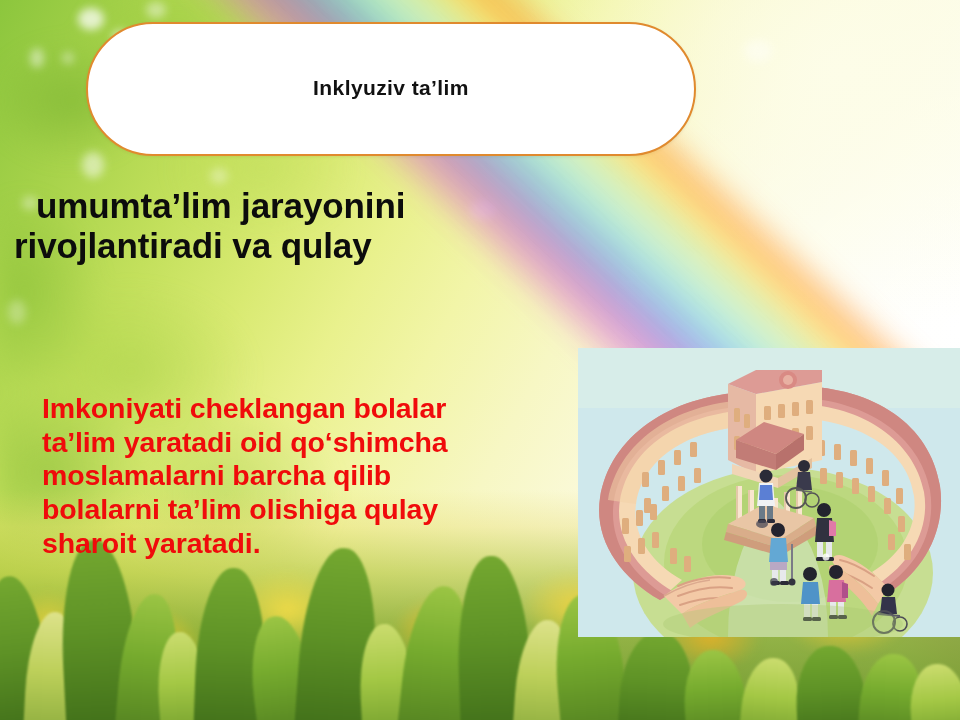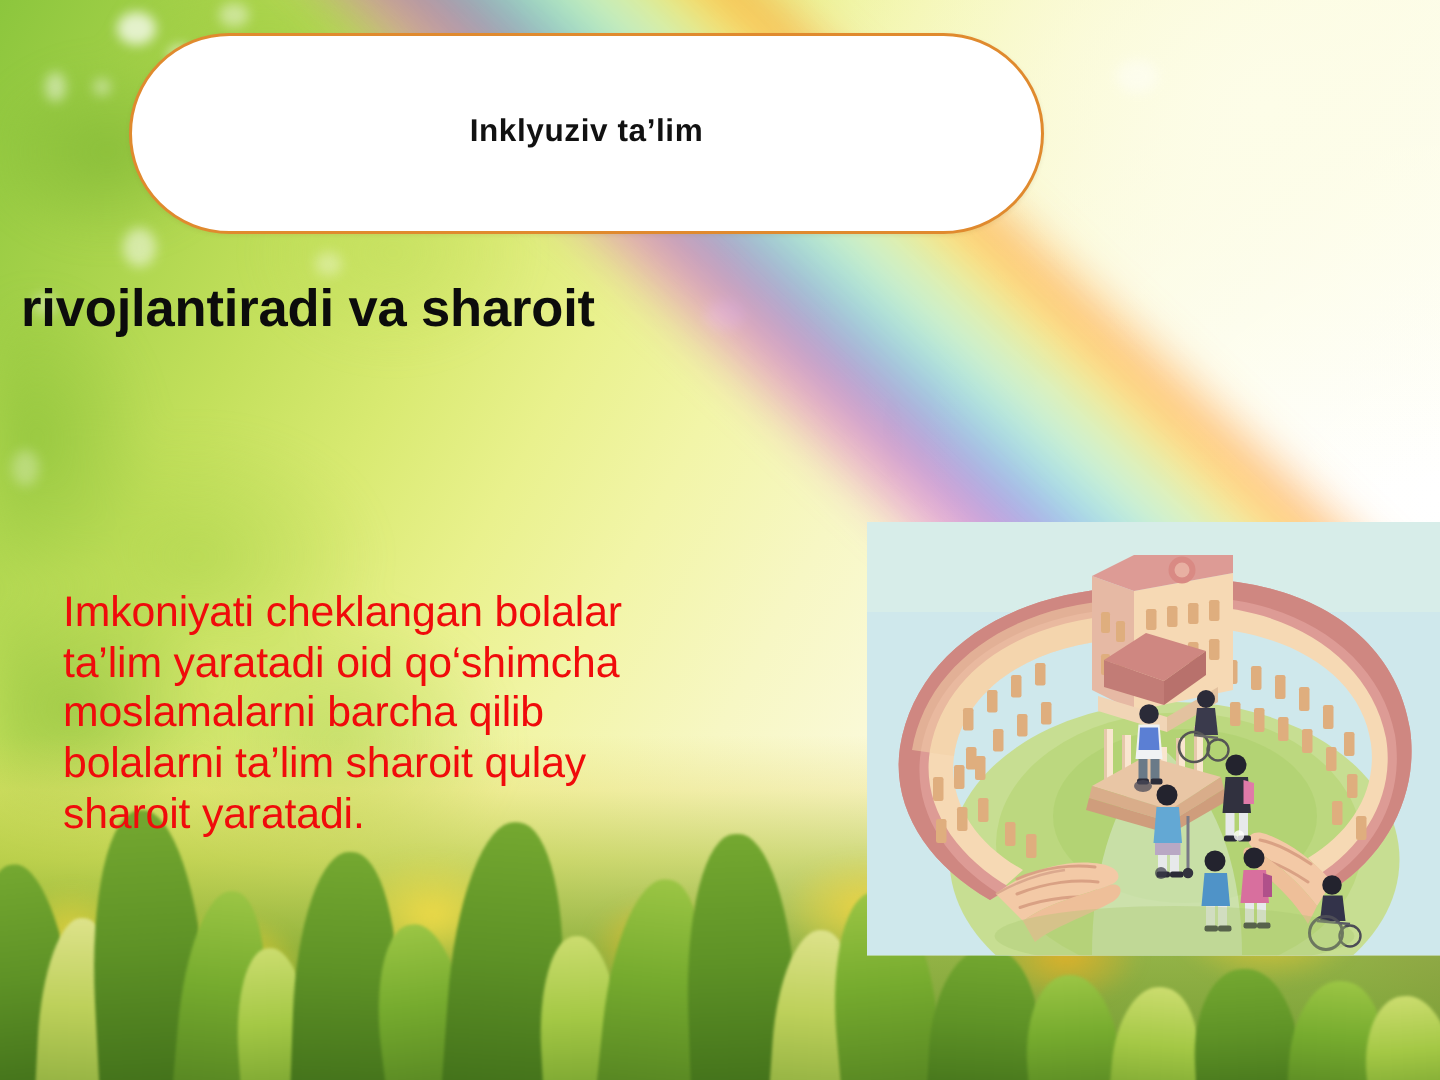--- a/index.html
+++ b/index.html
@@ -151,21 +151,21 @@
   
   .black-block {
     position:absolute; left:14px; top:186px; width:706px;
     font-size:35px; font-weight:bold; color:#0c0c0c;
     line-height:1.13; letter-spacing:-.1px;
   }
   .black-block .l1 { text-indent:22px; }
 
   .red-block {
     position:absolute; left:42px; top:392px; width:530px;
-    font-size:28.5px; font-weight:normal; color:#f00b0b;
+    font-size:28.5px; font-weight:bold; color:#f00b0b;
     line-height:1.18; letter-spacing:-.1px;
   }
 
   
   .illus {
     position:absolute; left:578px; top:348px; width:382px; height:289px;
     background:linear-gradient(to bottom,#cfe8ec 0%,#d7ecec 48%,#e2f0ea 100%);
     overflow:hidden;
   }
   .illus svg { display:block; width:100%; height:100%; }
@@ -224,28 +224,29 @@
     <span class="leaf mid" style="left:860px; width:64px; height:90px;  transform:rotate(4deg);"></span>
     <span class="leaf lite" style="left:910px; width:58px; height:80px;  transform:rotate(-5deg);"></span>
 
   </div>
 
   <div class="title-pill">
     <span class="title-text">Inklyuziv ta’lim</span>
   </div>
 
   <div class="black-block">
-    <div>rivojlantiradi va sharoit</div>
+    <div class="l1">umumta’lim jarayonini</div>
+    <div>rivojlantiradi va qulay</div>
   </div>
 
   <div class="red-block">
     <div>Imkoniyati cheklangan bolalar</div>
     <div>ta’lim yaratadi oid qo‘shimcha</div>
     <div>moslamalarni barcha qilib</div>
-    <div>bolalarni ta’lim sharoit qulay</div>
+    <div>bolalarni ta’lim olishiga qulay</div>
     <div>sharoit yaratadi.</div>
   </div>
 
   <div class="illus">
     <svg viewBox="0 0 382 289">
 
       <rect x="0" y="0" width="382" height="289" fill="#cfe8ec"></rect>
       <rect x="0" y="0" width="382" height="60" fill="#dff0e7" opacity=".55"></rect>
 
       <ellipse cx="205" cy="225" rx="150" ry="105" fill="#c7de92"></ellipse>

